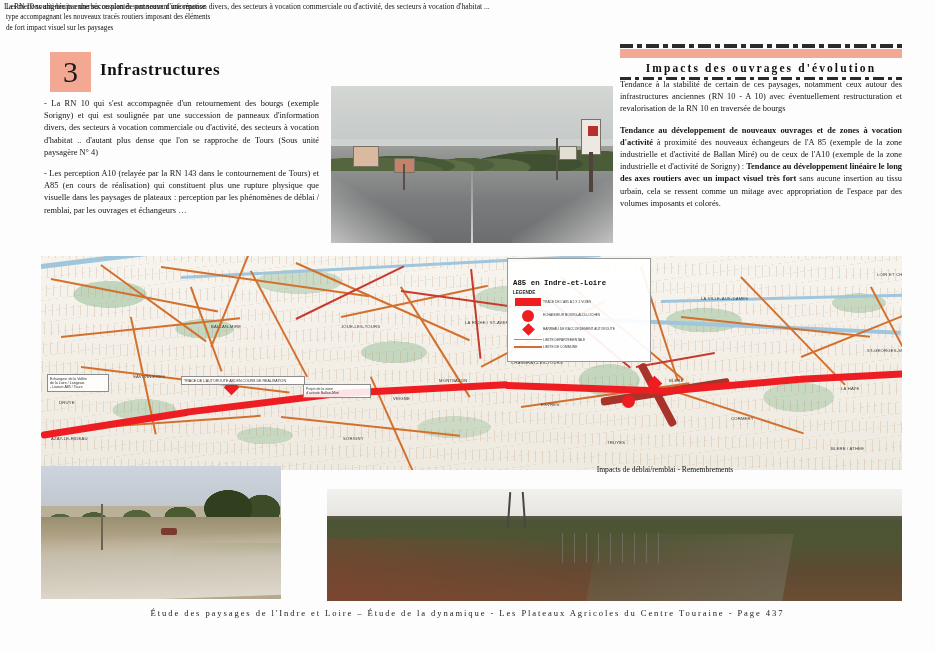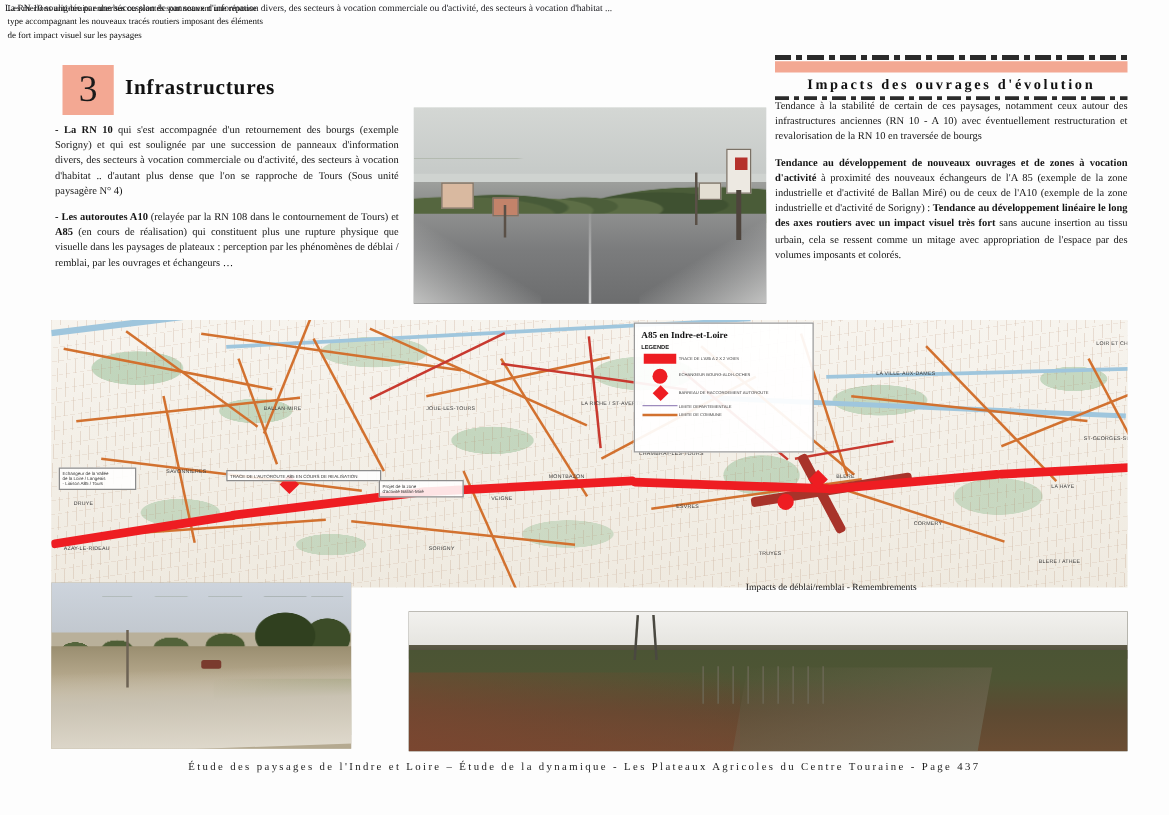--- a/index.html
+++ b/index.html
@@ -101,21 +101,21 @@
     position: absolute;
     left: 44px;
     top: 98px;
     width: 275px;
     font-size: 8.4px;
     line-height: 1.45;
     text-align: justify;
     color: #141414;
   }
   .col-left p { margin: 0 0 9px 0; }
-  .col-left .b { font-weight: bold; }
+  .col-left .b { font-weight: normal; }
 
   
   .col-right {
     position: absolute;
     left: 620px;
     top: 79px;
     width: 282px;
     font-size: 8.4px;
     line-height: 1.45;
     text-align: justify;
@@ -309,25 +309,26 @@
     left: 466px;
     top: 2px;
     width: 144px;
     height: 104px;
     background: rgba(255,255,255,0.93);
     border: 0.6px solid #9a9a9a;
     padding: 4px 5px;
     box-sizing: border-box;
   }
   .legend-title {
-    font-family: Liberation Serif, serif;
+    font-family: Liberation Mono, monospace;
     font-weight: bold;
     font-size: 7.4px;
     color: #111;
     margin-bottom: 3px;
+    margin-top: 16px;
   }
   .legend-sub {
     font-family: "Liberation Sans", sans-serif;
     font-weight: bold;
     font-size: 4.6px;
     color: #222;
     margin-bottom: 3px;
   }
   .legend-row {
     display: flex;
@@ -477,21 +478,21 @@
 
   <div class="header-right">
     <div class="dashrule"></div>
     <div class="salmonband"></div>
     <div class="header-right-title">Impacts des ouvrages d'évolution</div>
     <div class="dashrule2"></div>
   </div>
 
   <div class="col-left">
     <p><span class="b">- La RN 10</span><span> qui s'est accompagnée d'un retournement des bourgs (exemple Sorigny) et qui est soulignée par une succession de panneaux d'information divers, des secteurs à vocation commerciale ou d'activité, des secteurs à vocation d'habitat .. d'autant plus dense que l'on se rapproche de Tours (Sous unité paysagère N° 4)</span></p>
-    <p><span class="b">- Les autoroutes A10</span><span> (relayée par la RN 108 dans le contournement de Tours) et </span><span class="b">A85</span><span> (en cours de réalisation) qui constituent plus une rupture physique que visuelle dans les paysages de plateaux : perception par les phénomènes de déblai / remblai, par les ouvrages et échangeurs …</span></p>
+    <p><span class="b">- Les perception A10</span><span> (relayée par la RN 143 dans le contournement de Tours) et </span><span class="b">A85</span><span> (en cours de réalisation) qui constituent plus une rupture physique que visuelle dans les paysages de plateaux : perception par les phénomènes de déblai / remblai, par les ouvrages et échangeurs …</span></p>
   </div>
 
   <div class="photo-road">
     <div class="pr-sky"></div>
     <div class="pr-treeline"></div>
     <div class="pr-grass"></div>
     <div class="pr-road"></div>
     <div class="pr-shoulder-l"></div>
     <div class="pr-shoulder-r"></div>
     <div class="pr-panel p1"></div>

